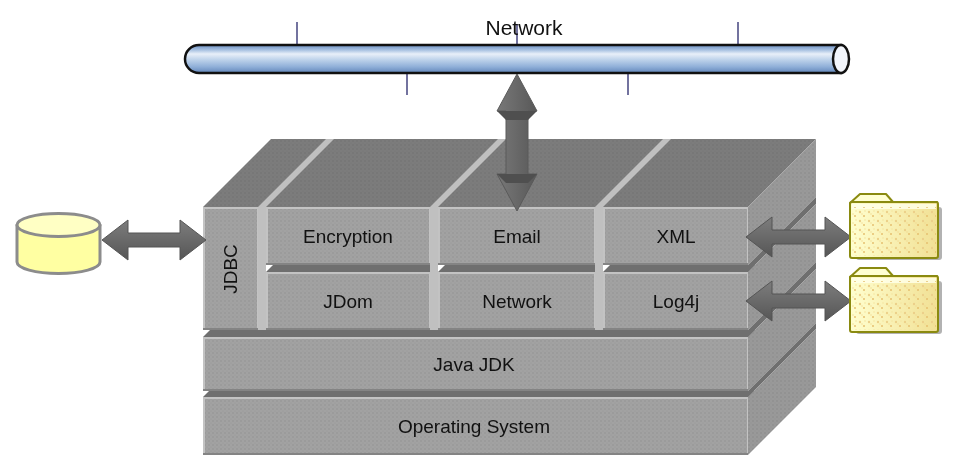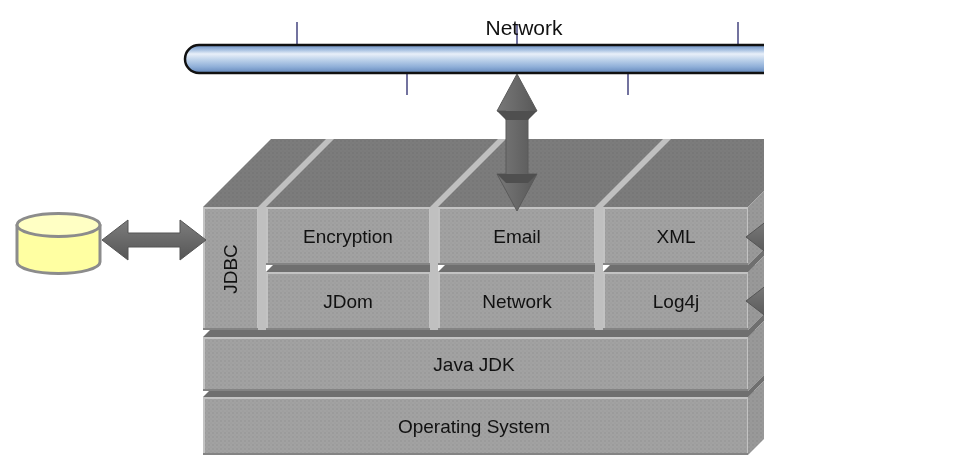--- a/index.html
+++ b/index.html
@@ -1,16 +1,16 @@
 <!DOCTYPE html>
 <html><head>
 <meta charset="utf-8">
 <style>
   html,body { margin:0; padding:0; background:#ffffff; }
-  .canvas { position:relative; width:764px; height:464px; background:#ffffff; overflow:hidden; }
+  .canvas { position:relative; width:960px; height:464px; background:#ffffff; overflow:hidden; }
   svg { display:block; }
   text { font-family:"Liberation Sans", sans-serif; fill:#111111; }
   .bus-label { font-size:21px; }
   .box-label { font-size:19px; }
   .edge-dark { stroke:#848484; stroke-width:2; }
 </style>
 </head>
 <body>
 
 <div class="canvas">

